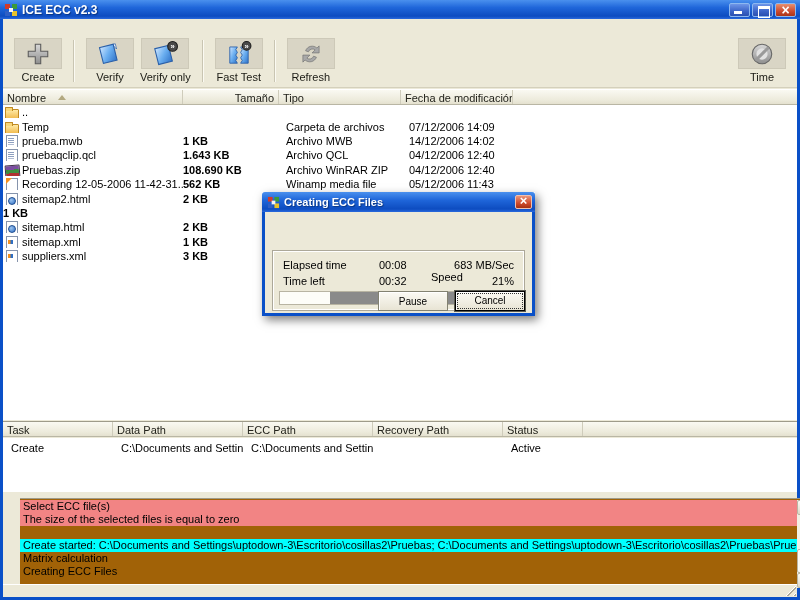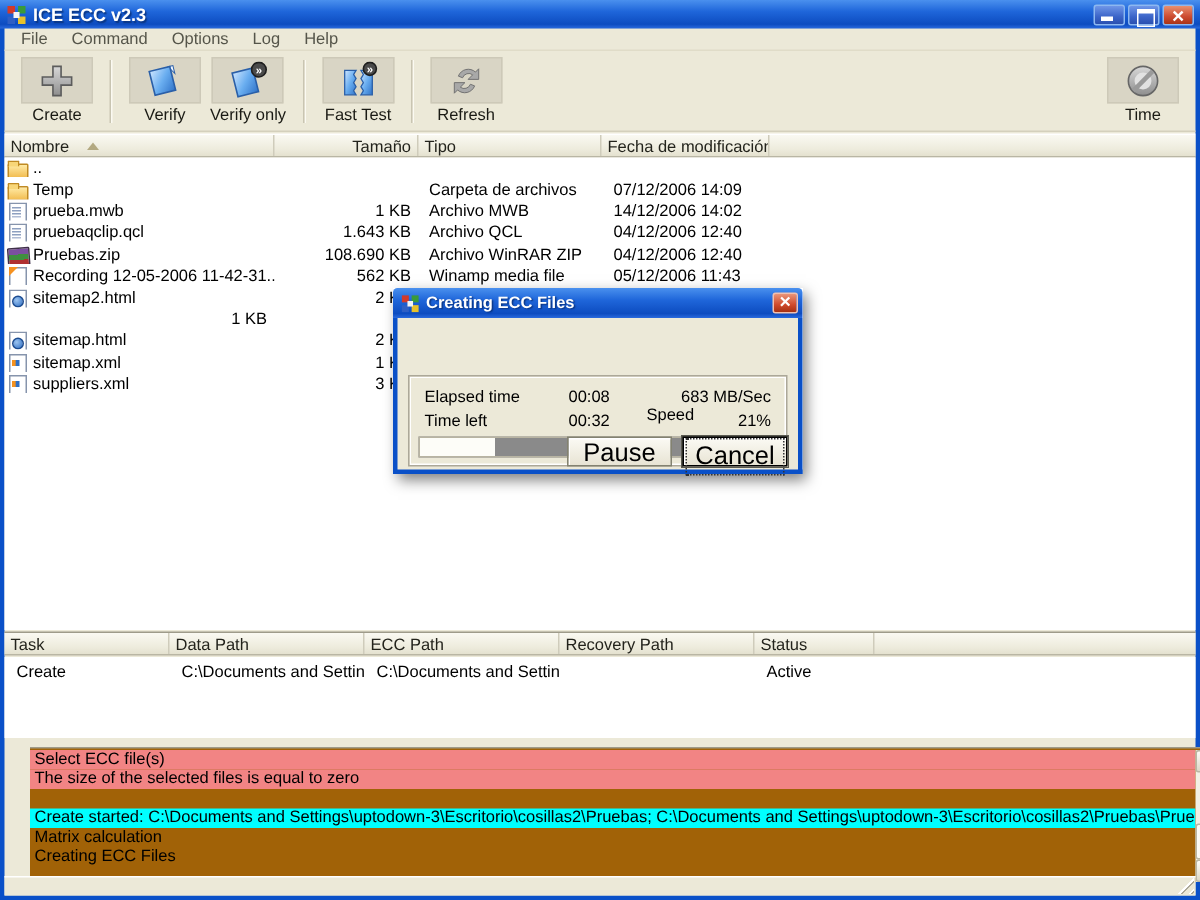--- a/index.html
+++ b/index.html
@@ -53,21 +53,21 @@
   .ch.c-rest { border-right:none; cursor:default; }
   .sort-asc { width:0; height:0; border-left:4px solid transparent; border-right:4px solid transparent;
     border-bottom:5px solid #b3a981; display:inline-block; margin-left:12px; }
 
   
   .filelist { position:absolute; left:0; top:86px; width:100%; height:315px; background:#fff; overflow:hidden; }
   .frow { display:grid; grid-template-columns:180px 96px 122px 112px 1fr; height:14.4px;
     align-items:center; cursor:default; }
   .fc { white-space:nowrap; overflow:hidden; color:#000; }
   .fname { display:flex; align-items:center; padding-left:2px; }
-  .fsize { text-align:right; padding-right:5px; }
+  .fsize { text-align:left; padding-right:5px;font-weight:bold; }
   .ftype { padding-left:7px; }
   .fdate { padding-left:8px; }
 
   .ficon { display:inline-block; width:13px; height:12px; margin-right:4px; position:relative; flex:0 0 auto; }
   .fi-folder::before { content:""; position:absolute; left:0; top:3px; width:12px; height:8px;
     background:linear-gradient(#ffeaa4,#f2bd52); border:1px solid #c08a22; border-radius:1px; }
   .fi-folder::after { content:""; position:absolute; left:0; top:1px; width:6px; height:3px;
     background:#f8d678; border:1px solid #c08a22; border-bottom:none; border-radius:1px 1px 0 0; }
   .fi-doc::before, .fi-media::before, .fi-html::before, .fi-xml::before { content:""; position:absolute;
     left:1px; top:0; width:10px; height:12px; background:#fff; border:1px solid #8694ac; }
@@ -138,21 +138,21 @@
     border:1px solid #aca899; box-shadow:inset 0 0 0 1px #fff; background:#ece9d8;margin-top:32px; }
   .gl, .gv { position:absolute; white-space:nowrap; color:#000; }
   .gl.l1 { left:10px; top:8px; }   .gv.v1 { left:106px; top:8px; }
   .gl.s1 { left:158px; top:20px; }  .gv.sv { right:10px; top:8px; }
   .gl.l2 { left:10px; top:24px; }  .gv.v2 { left:106px; top:24px; }
   .gv.pv { right:10px; top:24px; }
   .pbar { position:absolute; left:6px; right:6px; top:40px; height:14px; background:#8a8a8a;
     border:1px solid #b8b4a2; }
   .pfill { height:100%; background:#fdfdf8; width:21%; }
   .dbtn { position:absolute; top:79px; width:70px; height:20px; font-family:"Liberation Sans",sans-serif;
-    font-size:17px; color:#000; cursor:pointer; background:linear-gradient(180deg,#fbfaf4,#e8e4d4);
+    font-size:10px; color:#000; cursor:pointer; background:linear-gradient(180deg,#fbfaf4,#e8e4d4);
     border:1px solid #838271; box-shadow:inset 1px 1px 0 #fff; }
   .dbtn.pause { left:113px; }
   .dbtn.cancel { left:190px; border:1px solid #000; box-shadow:0 0 0 1px #5a5a50, inset 1px 1px 0 #fff; }
   .dbtn.cancel .focusring { display:block; margin:1px 2px; padding:1px 0 2px 0; outline:1px dotted #333; }
 
   .svgdefs { position:absolute; width:0; height:0; overflow:hidden; }
 </style>
 </head>
 <body>
 
@@ -185,27 +185,20 @@
     <span class="title-text">ICE ECC v2.3</span>
     <span class="winbtns">
       <span class="wbtn min"></span>
       <span class="wbtn max"></span>
       <span class="wbtn close"></span>
     </span>
   </div>
 
   <div class="content">
 
-    <div class="menubar">
-      <span class="menu-item">File</span>
-      <span class="menu-item">Command</span>
-      <span class="menu-item">Options</span>
-      <span class="menu-item">Log</span>
-      <span class="menu-item">Help</span>
-    </div>
 
     <div class="toolbar">
       <div class="tbtn">
         <span class="tico">
           <svg viewBox="0 0 24 24" width="26" height="26">
               <path d="M9.5 3h5v6.5H21v5h-6.5V21h-5v-6.5H3v-5h6.5z" fill="url(#g-gray)" stroke="#5c5c5c"></path>
             </svg>
         </span>
         <span class="tlabel">Create</span>
       </div>

